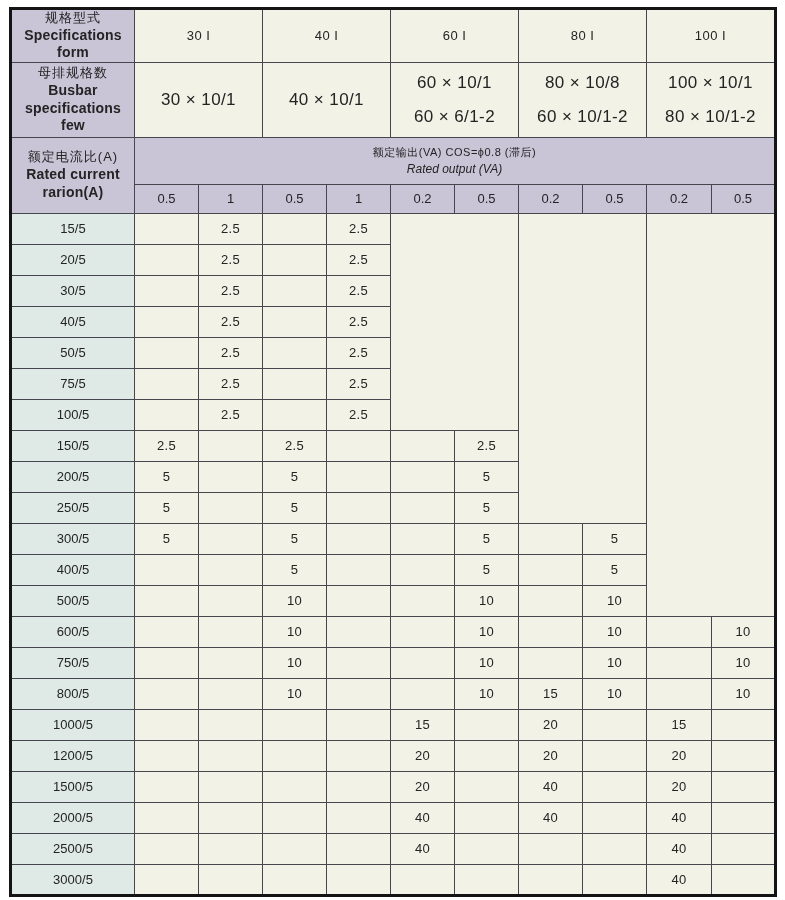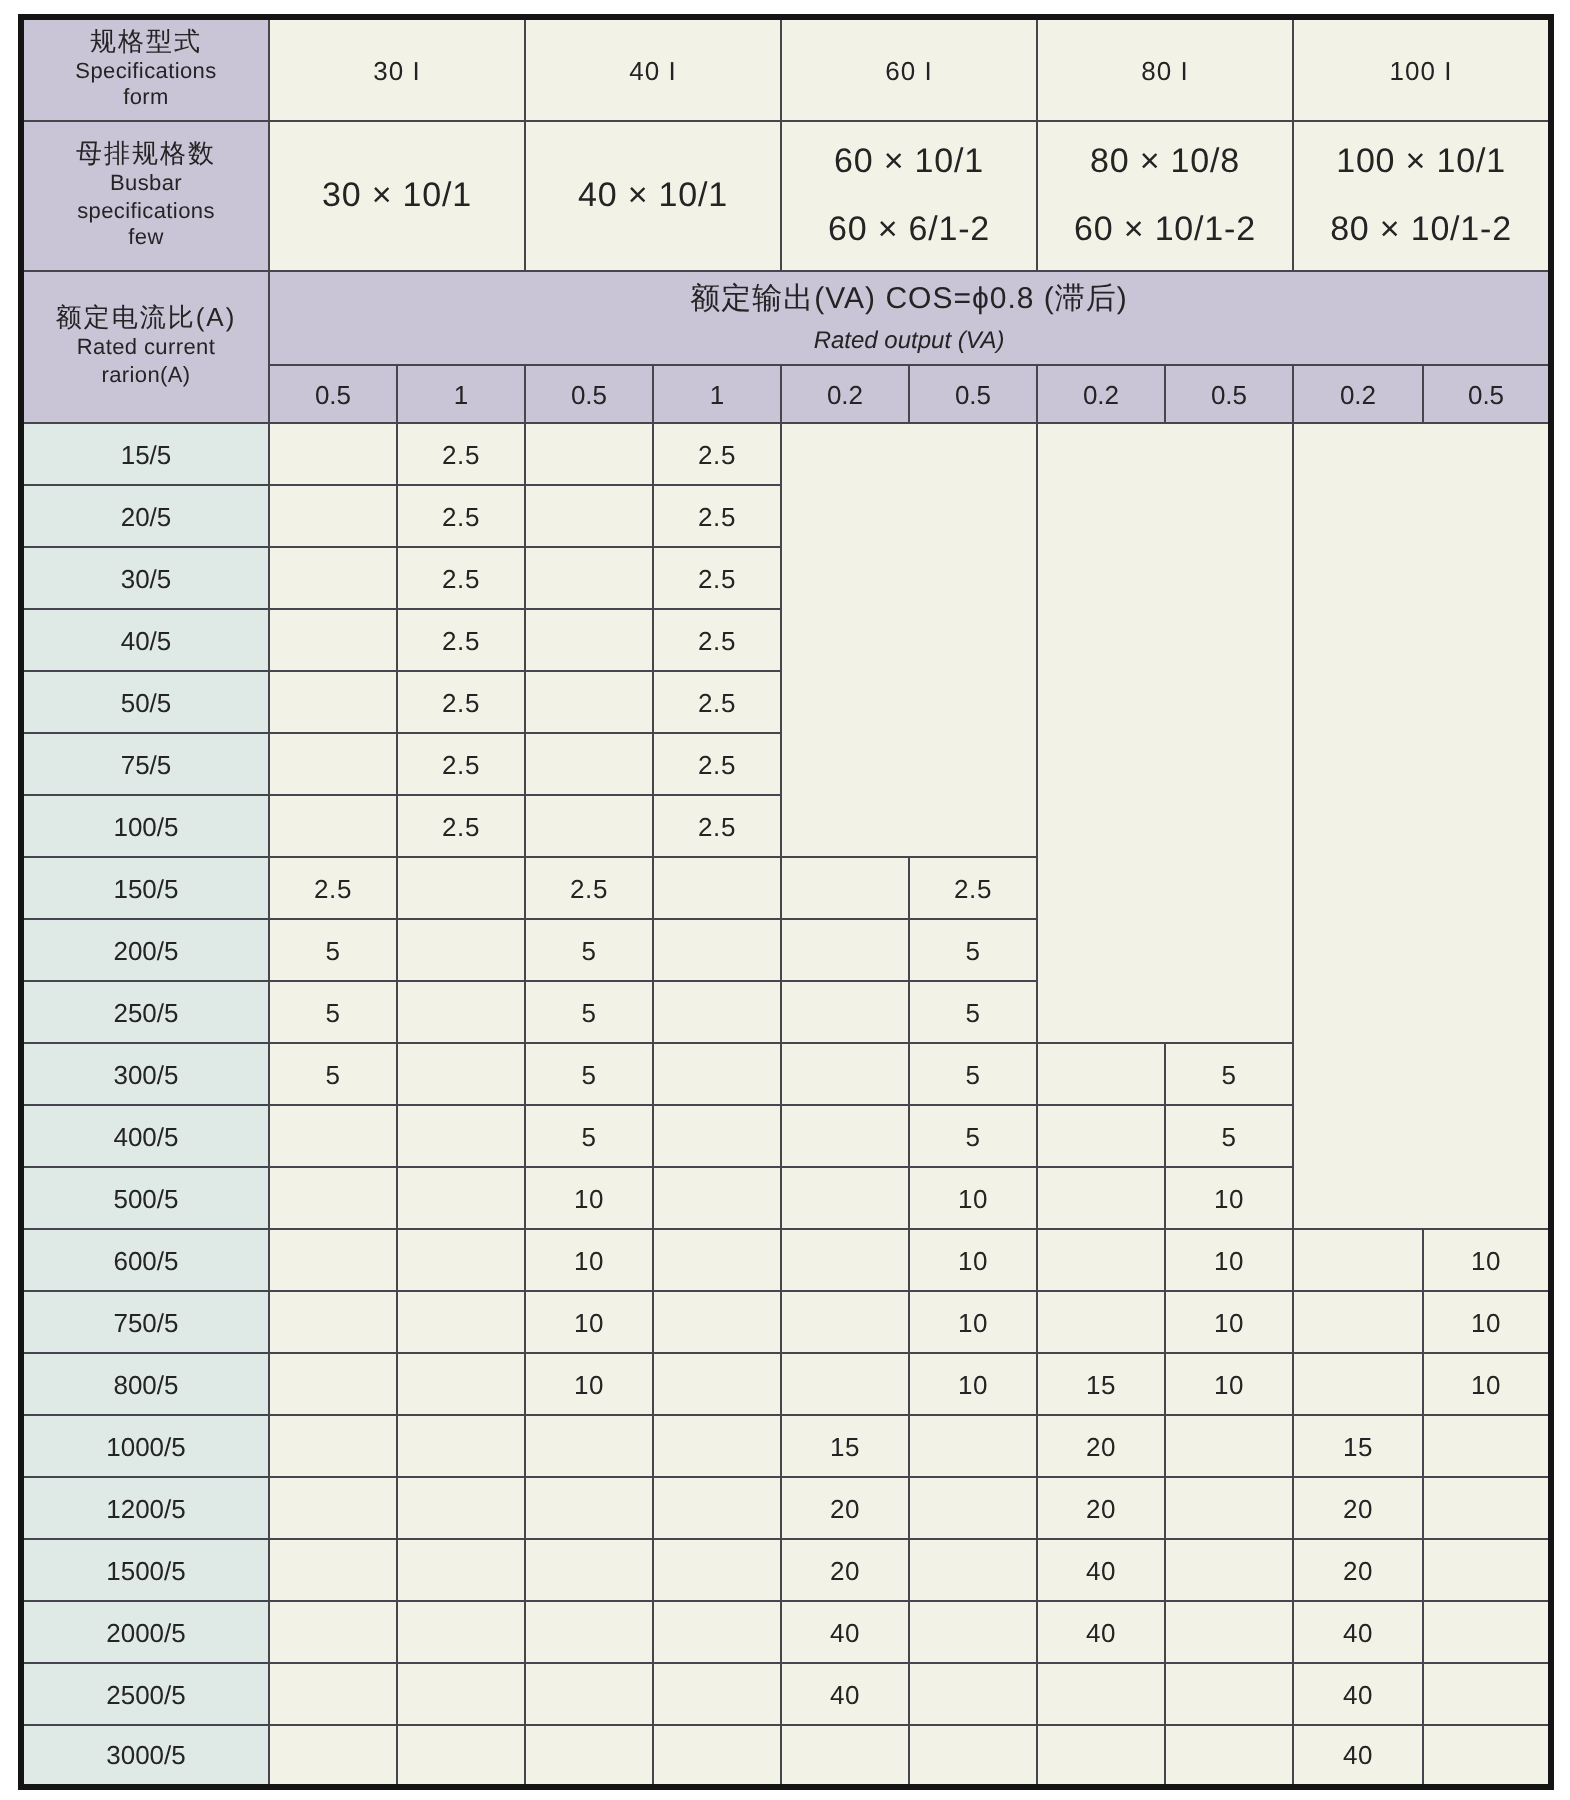--- a/index.html
+++ b/index.html
@@ -38,25 +38,25 @@
   thead tr.r3 { height: 47px; }
   thead tr.r4 { height: 29px; }
   tbody tr    { height: 31px; }
 
   .hdr   { background: #c9c4d6; }   
   .val   { background: #f2f2e6; }   
   .rowlabel { background: #dfe9e5; font-size: 13px; margin-top: 31px; }  
   td.cell { background: #f2f2e6; font-size: 13px; letter-spacing: 0.3px; }
 
   .zh { font-size: 13px; letter-spacing: 1px; line-height: 1.3; }
-  .en { font-size: 11px; letter-spacing: 0.2px; line-height: 1.25; }
+  .en { font-size: 14px; letter-spacing: 0.2px; line-height: 1.25; font-weight: bold; }
   .spec-name { font-size: 13px; letter-spacing: 0.5px; }
   .busbar div { line-height: 2.0; font-size: 17px; letter-spacing: 0.4px; }
   .busbar div:empty { display: none; }
-  .out-zh { font-size: 15px; letter-spacing: 0.5px; line-height: 1.5; }
+  .out-zh { font-size: 11px; letter-spacing: 0.5px; line-height: 1.5; }
   .out-en { font-size: 12px; line-height: 1.4; font-style: italic; }
 </style>
 </head>
 <body>
 
 <div class="page">
   <table class="spec">
     <colgroup>
       <col style="width:124px">
       <col style="width:64px">

